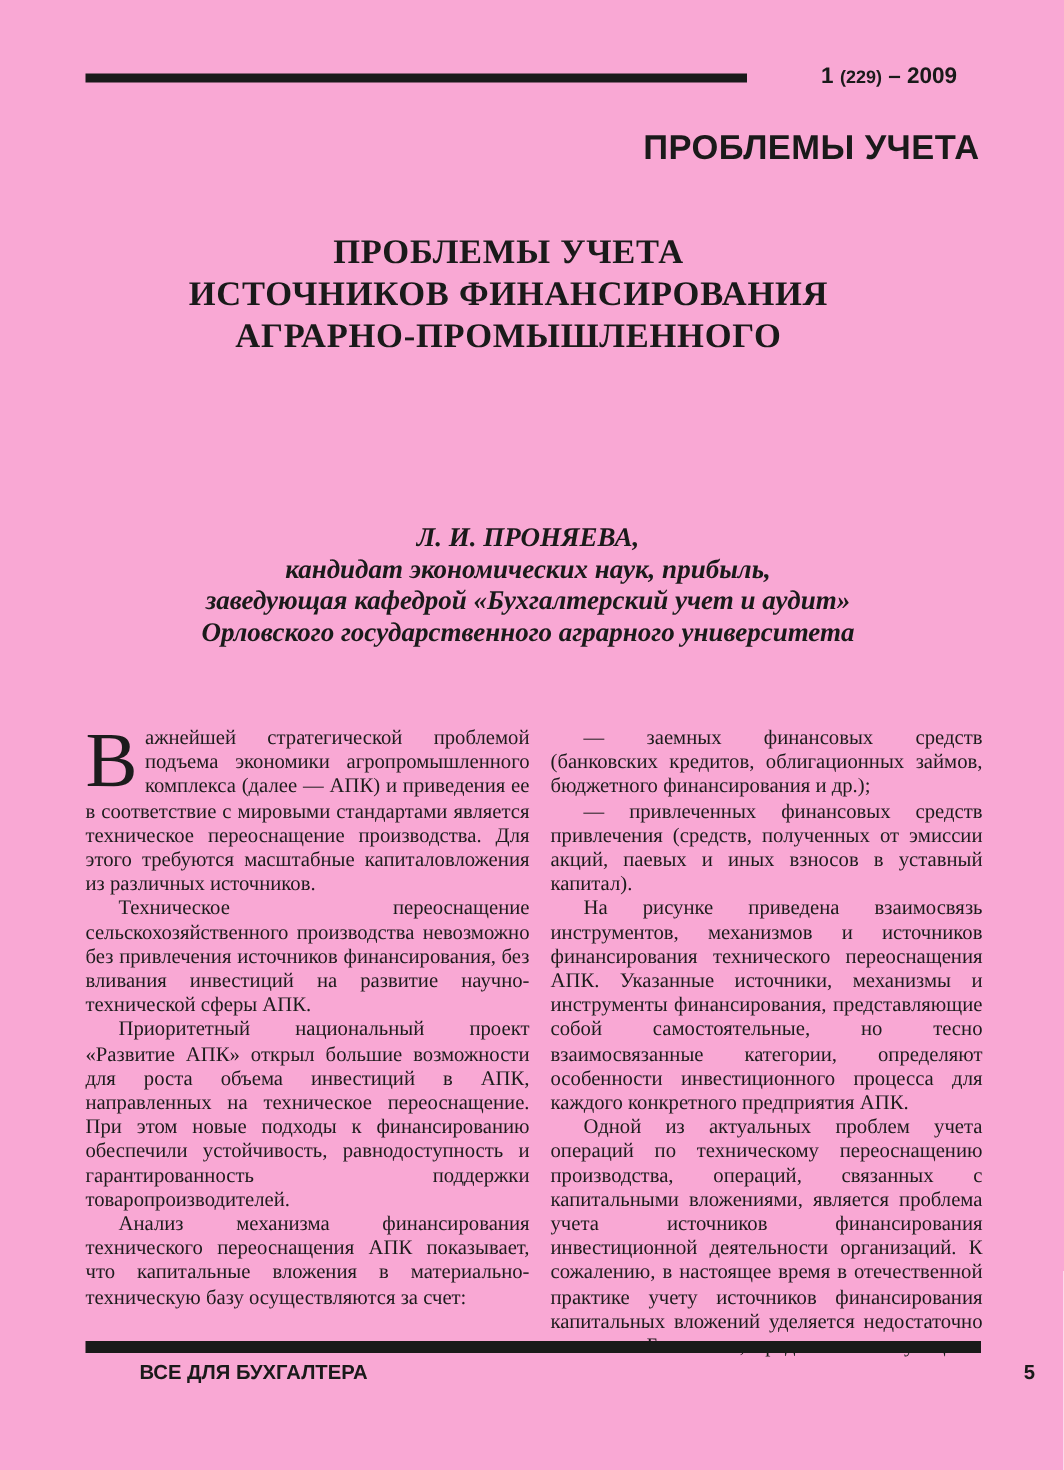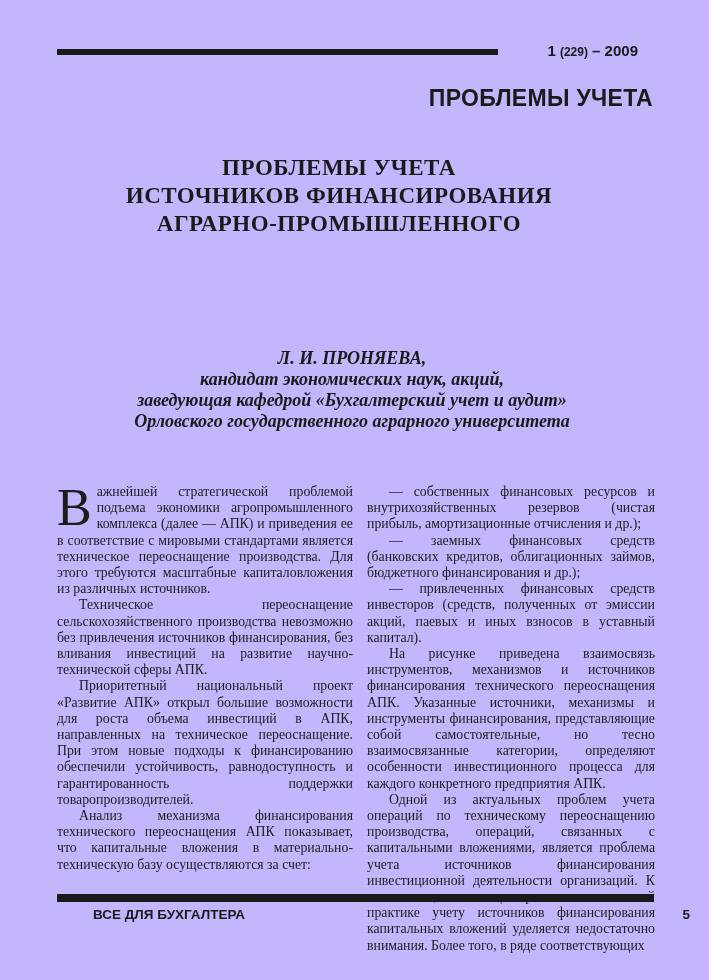--- a/index.html
+++ b/index.html
@@ -4,21 +4,21 @@
 <style>
   html, body {
     margin: 0;
     padding: 0;
     background: #ffffff;
   }
   .page {
     position: relative;
     width: 709px;
     height: 980px;
-    background: #c4b5fd;
+    background: #f9a8d4;
     color: #1a1a1a;
     font-family: "Liberation Serif", "DejaVu Serif", serif;
     overflow: hidden;
   }
   
   .top-rule {
     position: absolute;
     left: 57px;
     top: 49px;
     width: 441px;
@@ -146,36 +146,35 @@
   <div class="section-header">ПРОБЛЕМЫ УЧЕТА</div>
 
   <h1 class="article-title" style="margin:0;">
     <span class="t-line">ПРОБЛЕМЫ УЧЕТА</span>
     <span class="t-line">ИСТОЧНИКОВ ФИНАНСИРОВАНИЯ</span>
     <span class="t-line">АГРАРНО-ПРОМЫШЛЕННОГО</span>
   </h1>
 
   <div class="author-block">
     <span class="a-line">Л. И. ПРОНЯЕВА,</span>
-    <span class="a-line">кандидат экономических наук, акций,</span>
+    <span class="a-line">кандидат экономических наук, прибыль,</span>
     <span class="a-line">заведующая кафедрой «Бухгалтерский учет и аудит»</span>
     <span class="a-line">Орловского государственного аграрного университета</span>
   </div>
 
   <div class="body-columns">
     <div class="col col-left">
       <p class="first-para"><span class="dropcap">В</span><span>ажнейшей стратегической проблемой подъема экономики агропромышленного комплекса (далее — АПК) и приведения ее в соответствие с мировыми стандартами является техническое переоснащение производства. Для этого требуются масштабные капиталовложения из различных источников.</span></p>
       <p>Техническое переоснащение сельскохозяйственного производства невозможно без привлечения источников финансирования, без вливания инвестиций на развитие научно-технической сферы АПК.</p>
       <p>Приоритетный национальный проект «Развитие АПК» открыл большие возможности для роста объема инвестиций в АПК, направленных на техническое переоснащение. При этом новые подходы к финансированию обеспечили устойчивость, равнодоступность и гарантированность поддержки товаропроизводителей.</p>
       <p>Анализ механизма финансирования технического переоснащения АПК показывает, что капитальные вложения в материально-техническую базу осуществляются за счет:</p>
     </div>
     <div class="col col-right">
-      <p>— собственных финансовых ресурсов и внутрихозяйственных резервов (чистая прибыль, амортизационные отчисления и др.);</p>
       <p>— заемных финансовых средств (банковских кредитов, облигационных займов, бюджетного финансирования и др.);</p>
-      <p>— привлеченных финансовых средств инвесторов (средств, полученных от эмиссии акций, паевых и иных взносов в уставный капитал).</p>
+      <p>— привлеченных финансовых средств привлечения (средств, полученных от эмиссии акций, паевых и иных взносов в уставный капитал).</p>
       <p>На рисунке приведена взаимосвязь инструментов, механизмов и источников финансирования технического переоснащения АПК. Указанные источники, механизмы и инструменты финансирования, представляющие собой самостоятельные, но тесно взаимосвязанные категории, определяют особенности инвестиционного процесса для каждого конкретного предприятия АПК.</p>
       <p>Одной из актуальных проблем учета операций по техническому переоснащению производства, операций, связанных с капитальными вложениями, является проблема учета источников финансирования инвестиционной деятельности организаций. К сожалению, в настоящее время в отечественной практике учету источников финансирования капитальных вложений уделяется недостаточно внимания. Более того, в ряде соответствующих</p>
     </div>
   </div>
 
   <div class="footer-rule"></div>
   <div class="footer-row">
     <span>ВСЕ ДЛЯ БУХГАЛТЕРА</span>
     <span>5</span>
   </div>

